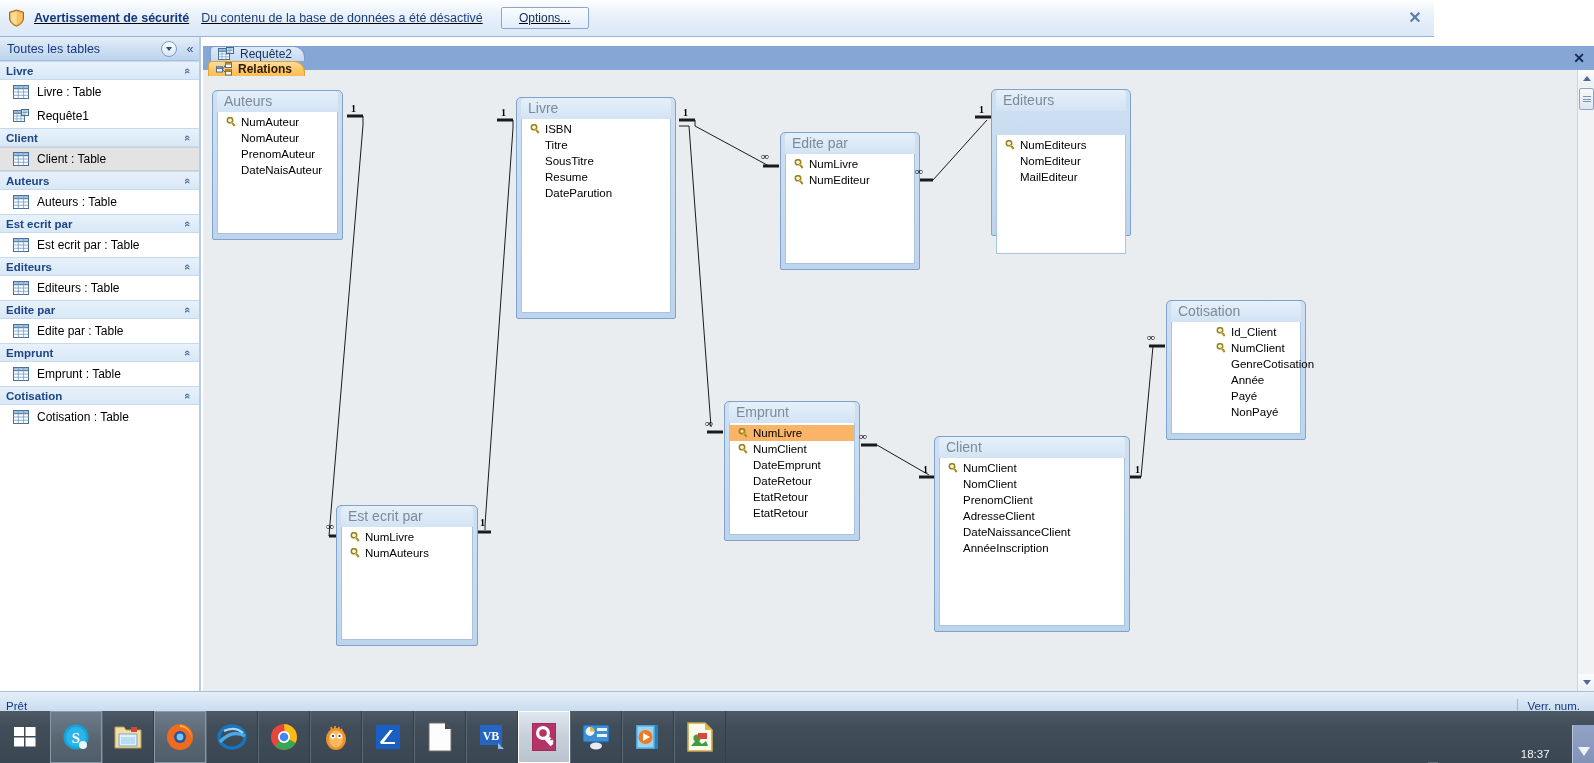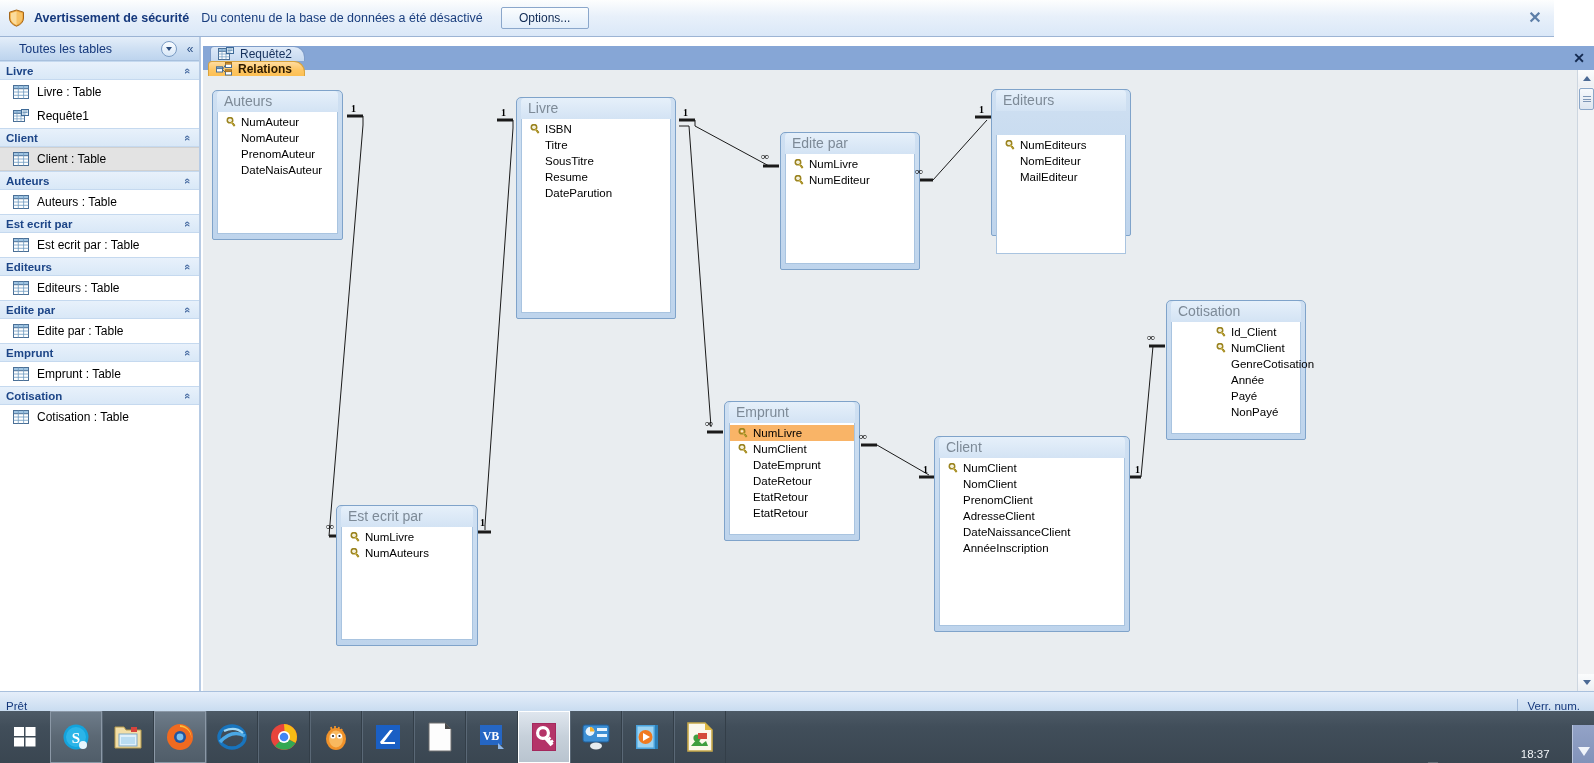--- a/index.html
+++ b/index.html
@@ -8,24 +8,24 @@
     width: 1594px; height: 763px;
     overflow: hidden;
     font-family: "Liberation Sans", sans-serif;
     font-size: 12px;
     background: #ffffff;
   }
   #app { position: relative; width: 1594px; height: 763px; }
 
   
   .secbar {
-    position: absolute; left: 0; top: 0; width: 1554px; height: 37px;
+    position: absolute; left: 0; top: 0; width: 1434px; height: 37px;
     background: linear-gradient(to bottom, #fdfefe 0%, #e8f0fa 45%, #dae8f8 100%);
     border-bottom: 1px solid #9cb4d4;
-    display: flex; align-items: center; padding-left: 8px;
+    display: flex; align-items: center; padding-left: 8px; text-decoration: underline;
   }
   .shield-ic { width: 17px; height: 18px; position: relative; margin-right: 9px; flex: none; }
   .shield-ic svg { display: block; }
   .sec-title { font-weight: bold; color: #15387c; font-size: 12.5px; margin-right: 12px; white-space: nowrap; }
   .sec-msg { color: #1a3e7e; font-size: 12.5px; white-space: nowrap; }
   .sec-btn {
     margin-left: 18px; height: 22px; min-width: 88px; padding: 0 10px;
     background: linear-gradient(to bottom,#fbfdfe 0%, #eef5fc 50%, #e1edfa 100%);
     border: 1px solid #8ba7cb; border-radius: 2px;
     font-size: 12px; color: #102a54; cursor: default;
@@ -42,21 +42,21 @@
     position: absolute; left: 0; top: 37px; width: 201px; height: 654px;
     background: #ffffff; border-right: 2px solid #b7cbe4;
   }
   .nav-head {
     height: 24px;
     background: linear-gradient(to bottom, #e4eef9 0%, #cfe0f3 50%, #bdd4ee 100%);
     border-bottom: 1px solid #a8c0dd;
     display: flex; align-items: center; padding-left: 7px;
     color: #15387c; font-size: 12.5px;
   }
-  .nav-head .ttl { flex: 1; margin-left: 12px; }
+  .nav-head .ttl { flex: 1; }
   .nav-head .dd {
     width: 16px; height: 16px; border-radius: 50%;
     border: 1px solid #7b9cc4; background: linear-gradient(to bottom,#fbfdff,#d8e7f7);
     display: flex; align-items: center; justify-content: center; margin-right: 4px;
   }
   .nav-head .dd i {
     width: 0; height: 0; border-left: 3.5px solid transparent; border-right: 3.5px solid transparent;
     border-top: 4px solid #2c4d7e; display: block;
   }
   .nav-head .chev { width: 18px; text-align: center; color: #2b4f86; font-size: 12px; }

